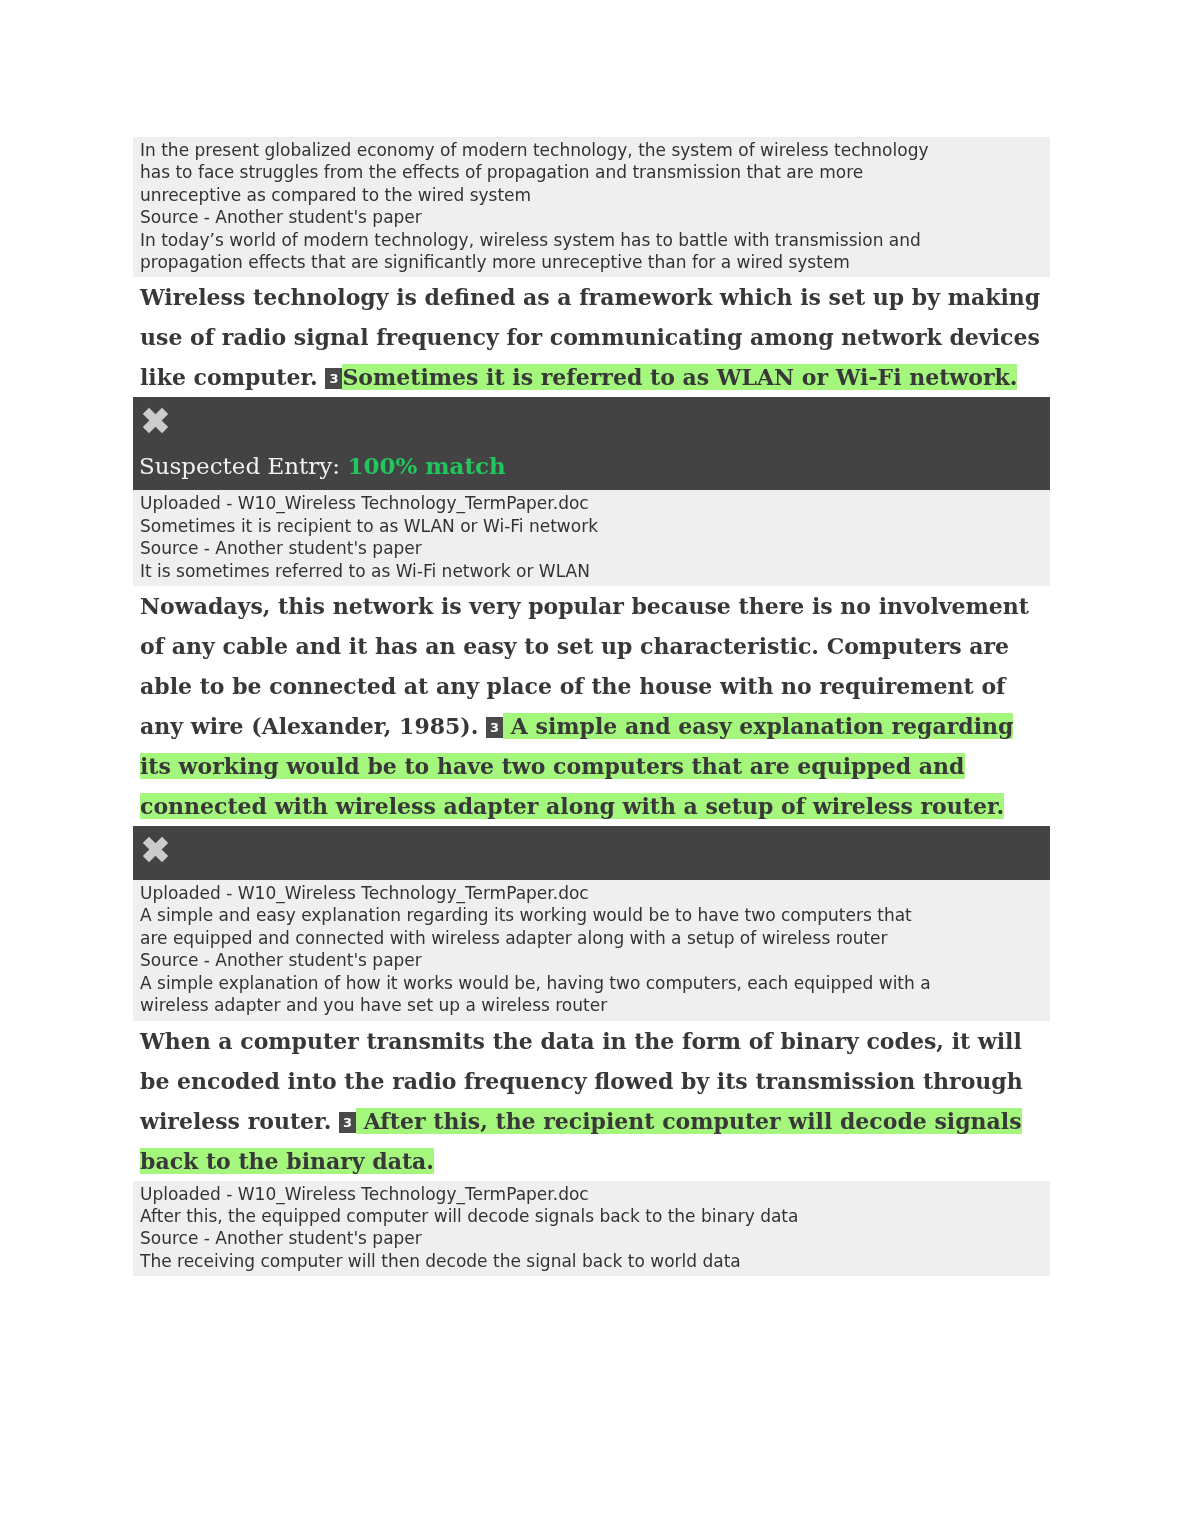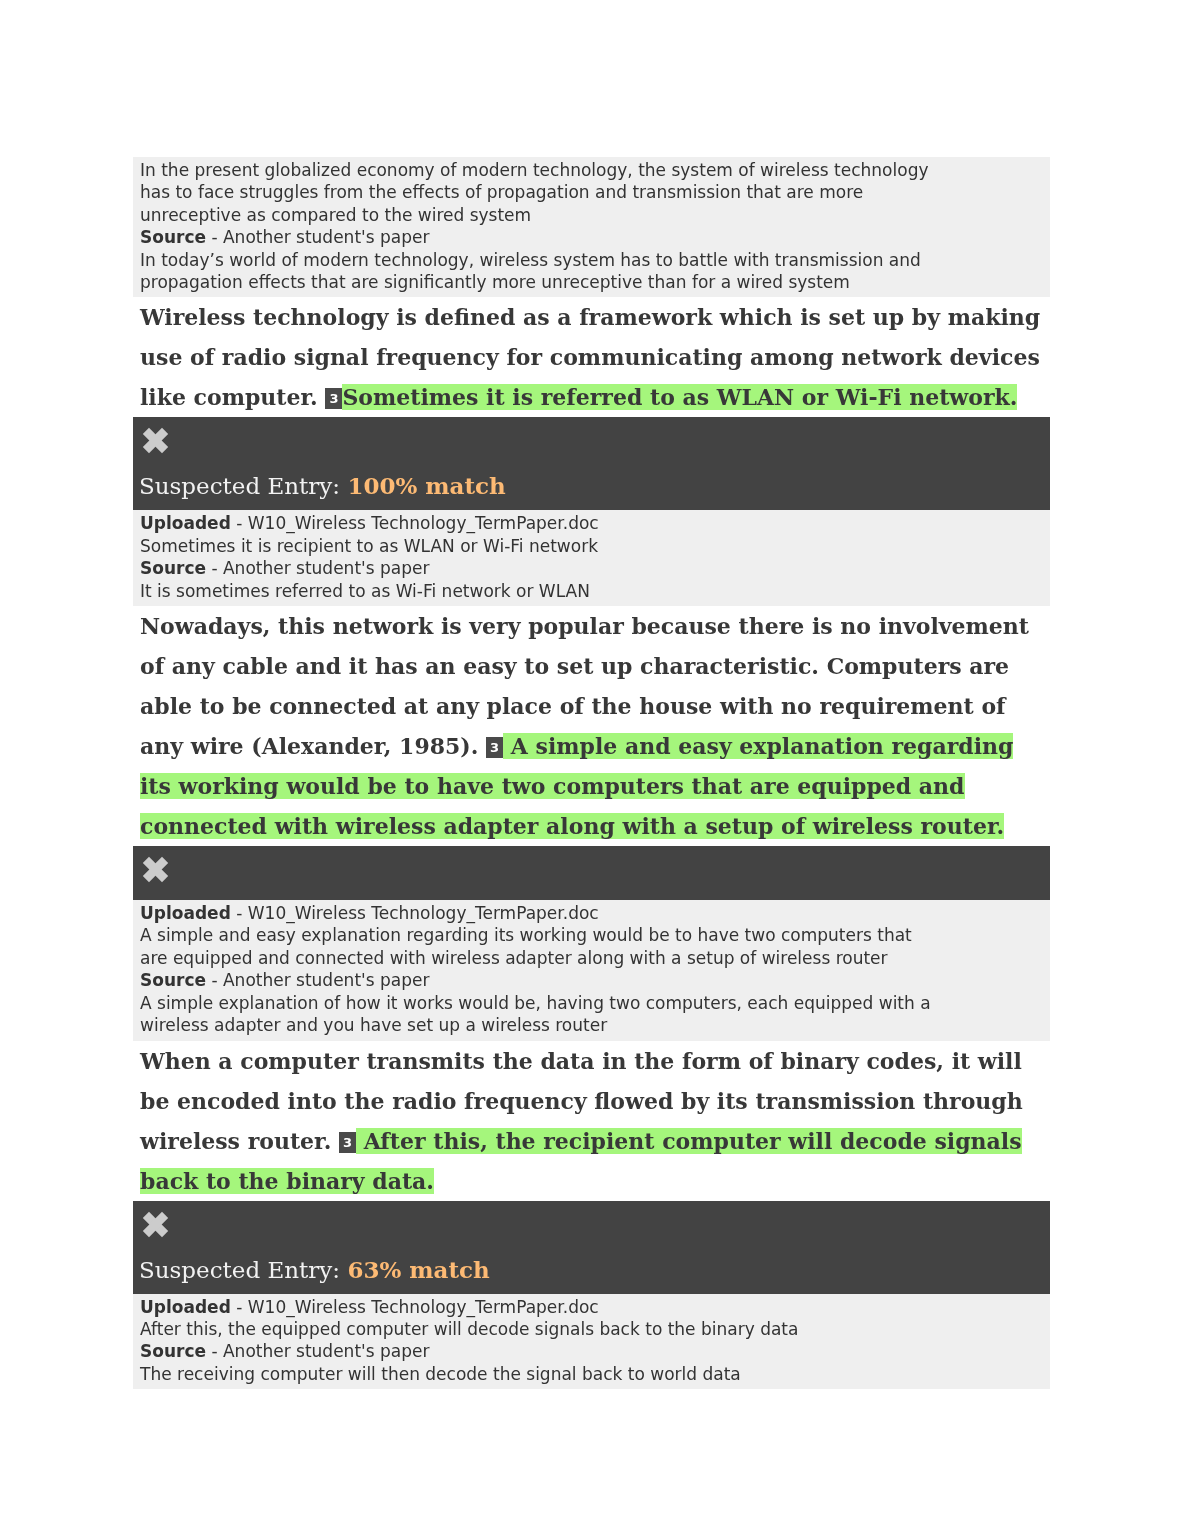--- a/index.html
+++ b/index.html
@@ -11,28 +11,28 @@
     --badge_fg:#ffffff;
     --body_text:#333333;
     --bar_text:#f2f2f2;
   }
   *{margin:0;padding:0;box-sizing:border-box;}
   html,body{background:#ffffff;}
   body{
     width:1190px;height:1540px;position:relative;overflow:hidden;
     font-family:"DejaVu Sans",sans-serif;color:var(--body_text);
   }
-  .report{position:absolute;left:133px;top:137px;width:917px;margin-top:20px;}
+  .report{position:absolute;left:133px;top:137px;width:917px;}
   .src-block{
     background:var(--block_bg);
     padding:2px 7px 4px 7px;
     font-size:17px;line-height:22.4px;
     white-space:pre-wrap;
   }
-  .src-block .b{font-weight:bold;}
+  .src-block .b{font-weight:normal;}
   .para{
     font-family:"DejaVu Serif","Liberation Serif",serif;
     font-size:22px;line-height:40px;color:#383838;
     padding-left:7px;white-space:pre-wrap;font-weight:bold;
   }
   .hl{background:var(--highlight);}
   .badge{
     display:inline-block;
     background:var(--badge_bg);color:var(--badge_fg);
     font-family:"DejaVu Sans",sans-serif;
@@ -47,21 +47,21 @@
     padding:7px 6px 10px 6px;
   }
   .close-btn{display:inline-block;width:33px;height:33px;color:var(--x_icon);cursor:pointer;}
   .close-btn svg{display:block;}
   .match-title{
     margin-top:11px;
     font-family:"DejaVu Serif","Liberation Serif",serif;
     font-size:23px;line-height:27px;
     color:var(--bar_text);font-weight:normal;
   }
-  .match-title b{font-weight:bold;color:#fdba74;}
+  .match-title b{font-weight:bold;color:#22c55e;}
 </style>
 </head>
 <body>
 
 <div class="report">
 
   <div class="src-block"><span class="plain">In the present globalized economy of modern technology, the system of wireless technology
 has to face struggles from the effects of propagation and transmission that are more
 unreceptive as compared to the wired system
 </span><span class="b">Source</span><span class="plain"> - Another student's paper
@@ -110,29 +110,18 @@
 are equipped and connected with wireless adapter along with a setup of wireless router
 </span><span class="b">Source</span><span class="plain"> - Another student's paper
 A simple explanation of how it works would be, having two computers, each equipped with a
 wireless adapter and you have set up a wireless router</span></div>
 
   <div class="para"><span class="plain">When a computer transmits the data in the form of binary codes, it will
 be encoded into the radio frequency flowed by its transmission through
 wireless router. </span><span class="badge">3</span><span class="hl"> After this, the recipient computer will decode signals
 back to the binary data.</span></div>
 
-  <div class="match-bar">
-    <span class="close-btn">
-      <svg viewBox="0 0 34 34" width="33" height="33" fill="currentColor" aria-hidden="true">
-        <g transform="rotate(45 17 17)">
-            <rect x="3" y="12.5" width="28" height="9"></rect>
-            <rect x="12.5" y="3" width="9" height="28"></rect>
-          </g>
-      </svg>
-    </span>
-    <div class="match-title"><span>Suspected Entry: </span><b>63% match</b></div>
-  </div>
   <div class="src-block"><span class="b">Uploaded</span><span class="plain"> - W10_Wireless Technology_TermPaper.doc
 After this, the equipped computer will decode signals back to the binary data
 </span><span class="b">Source</span><span class="plain"> - Another student's paper
 The receiving computer will then decode the signal back to world data</span></div>
 
 </div>
 
 </body></html>

